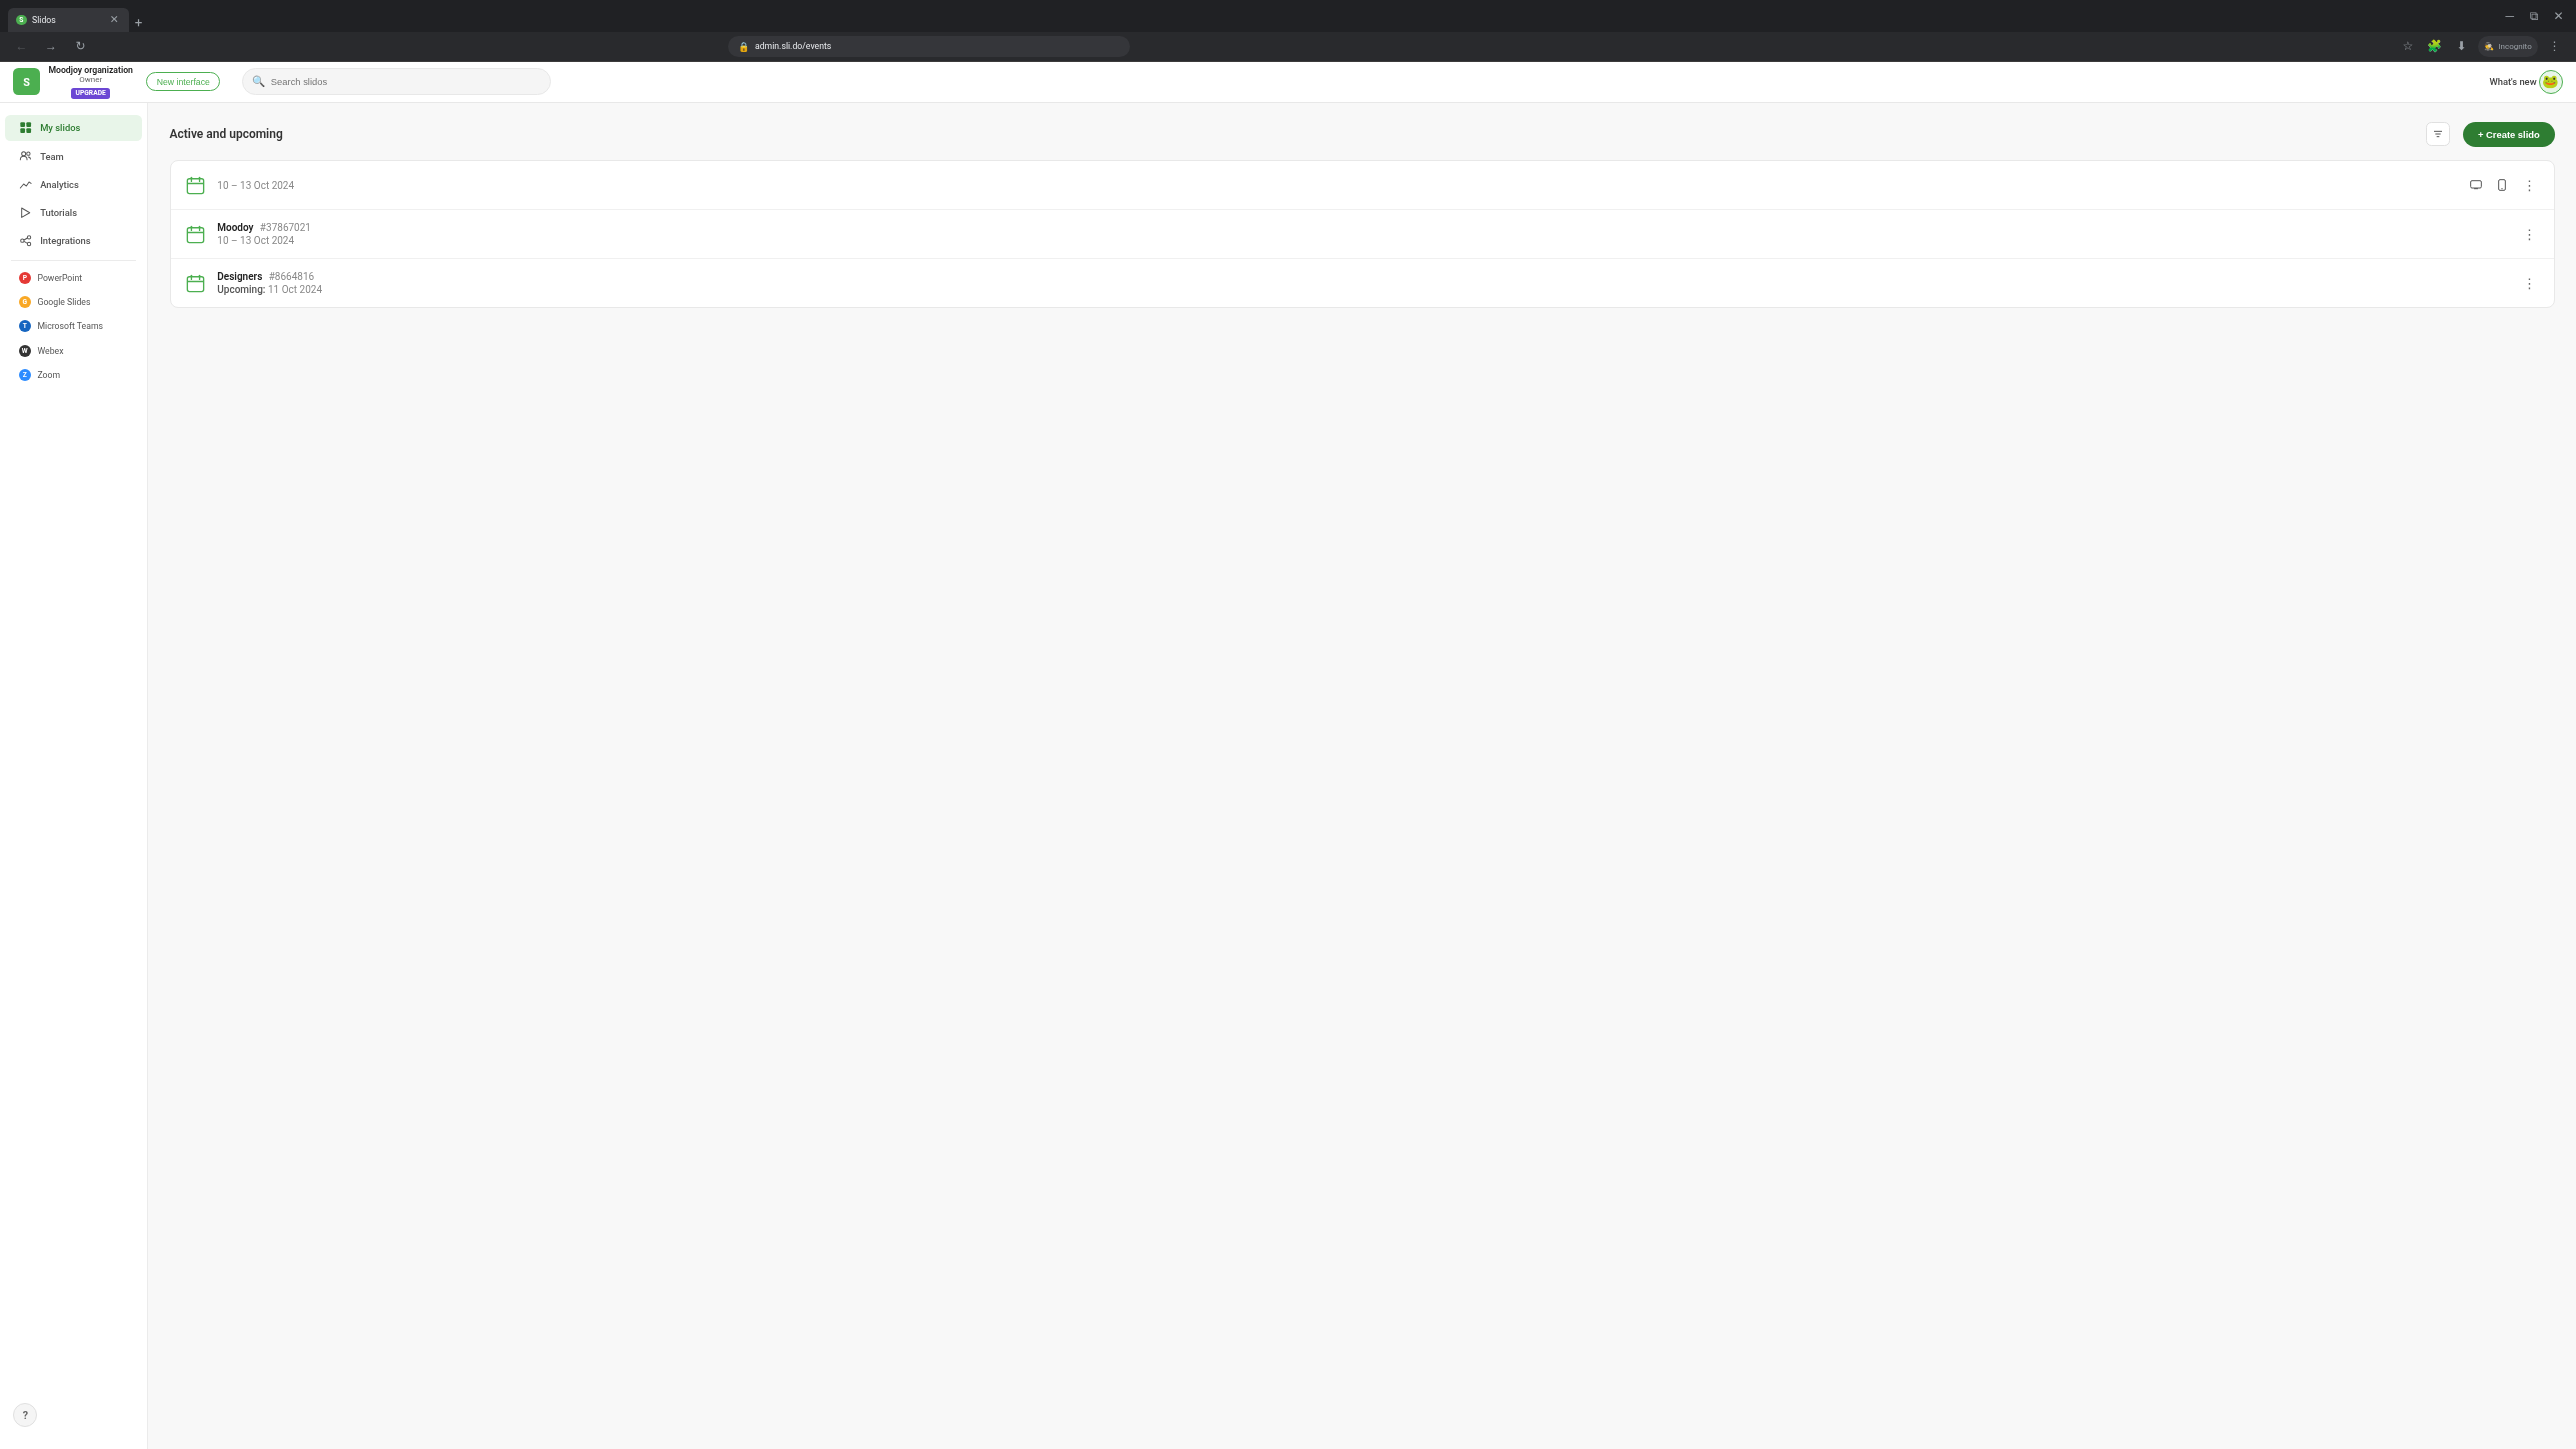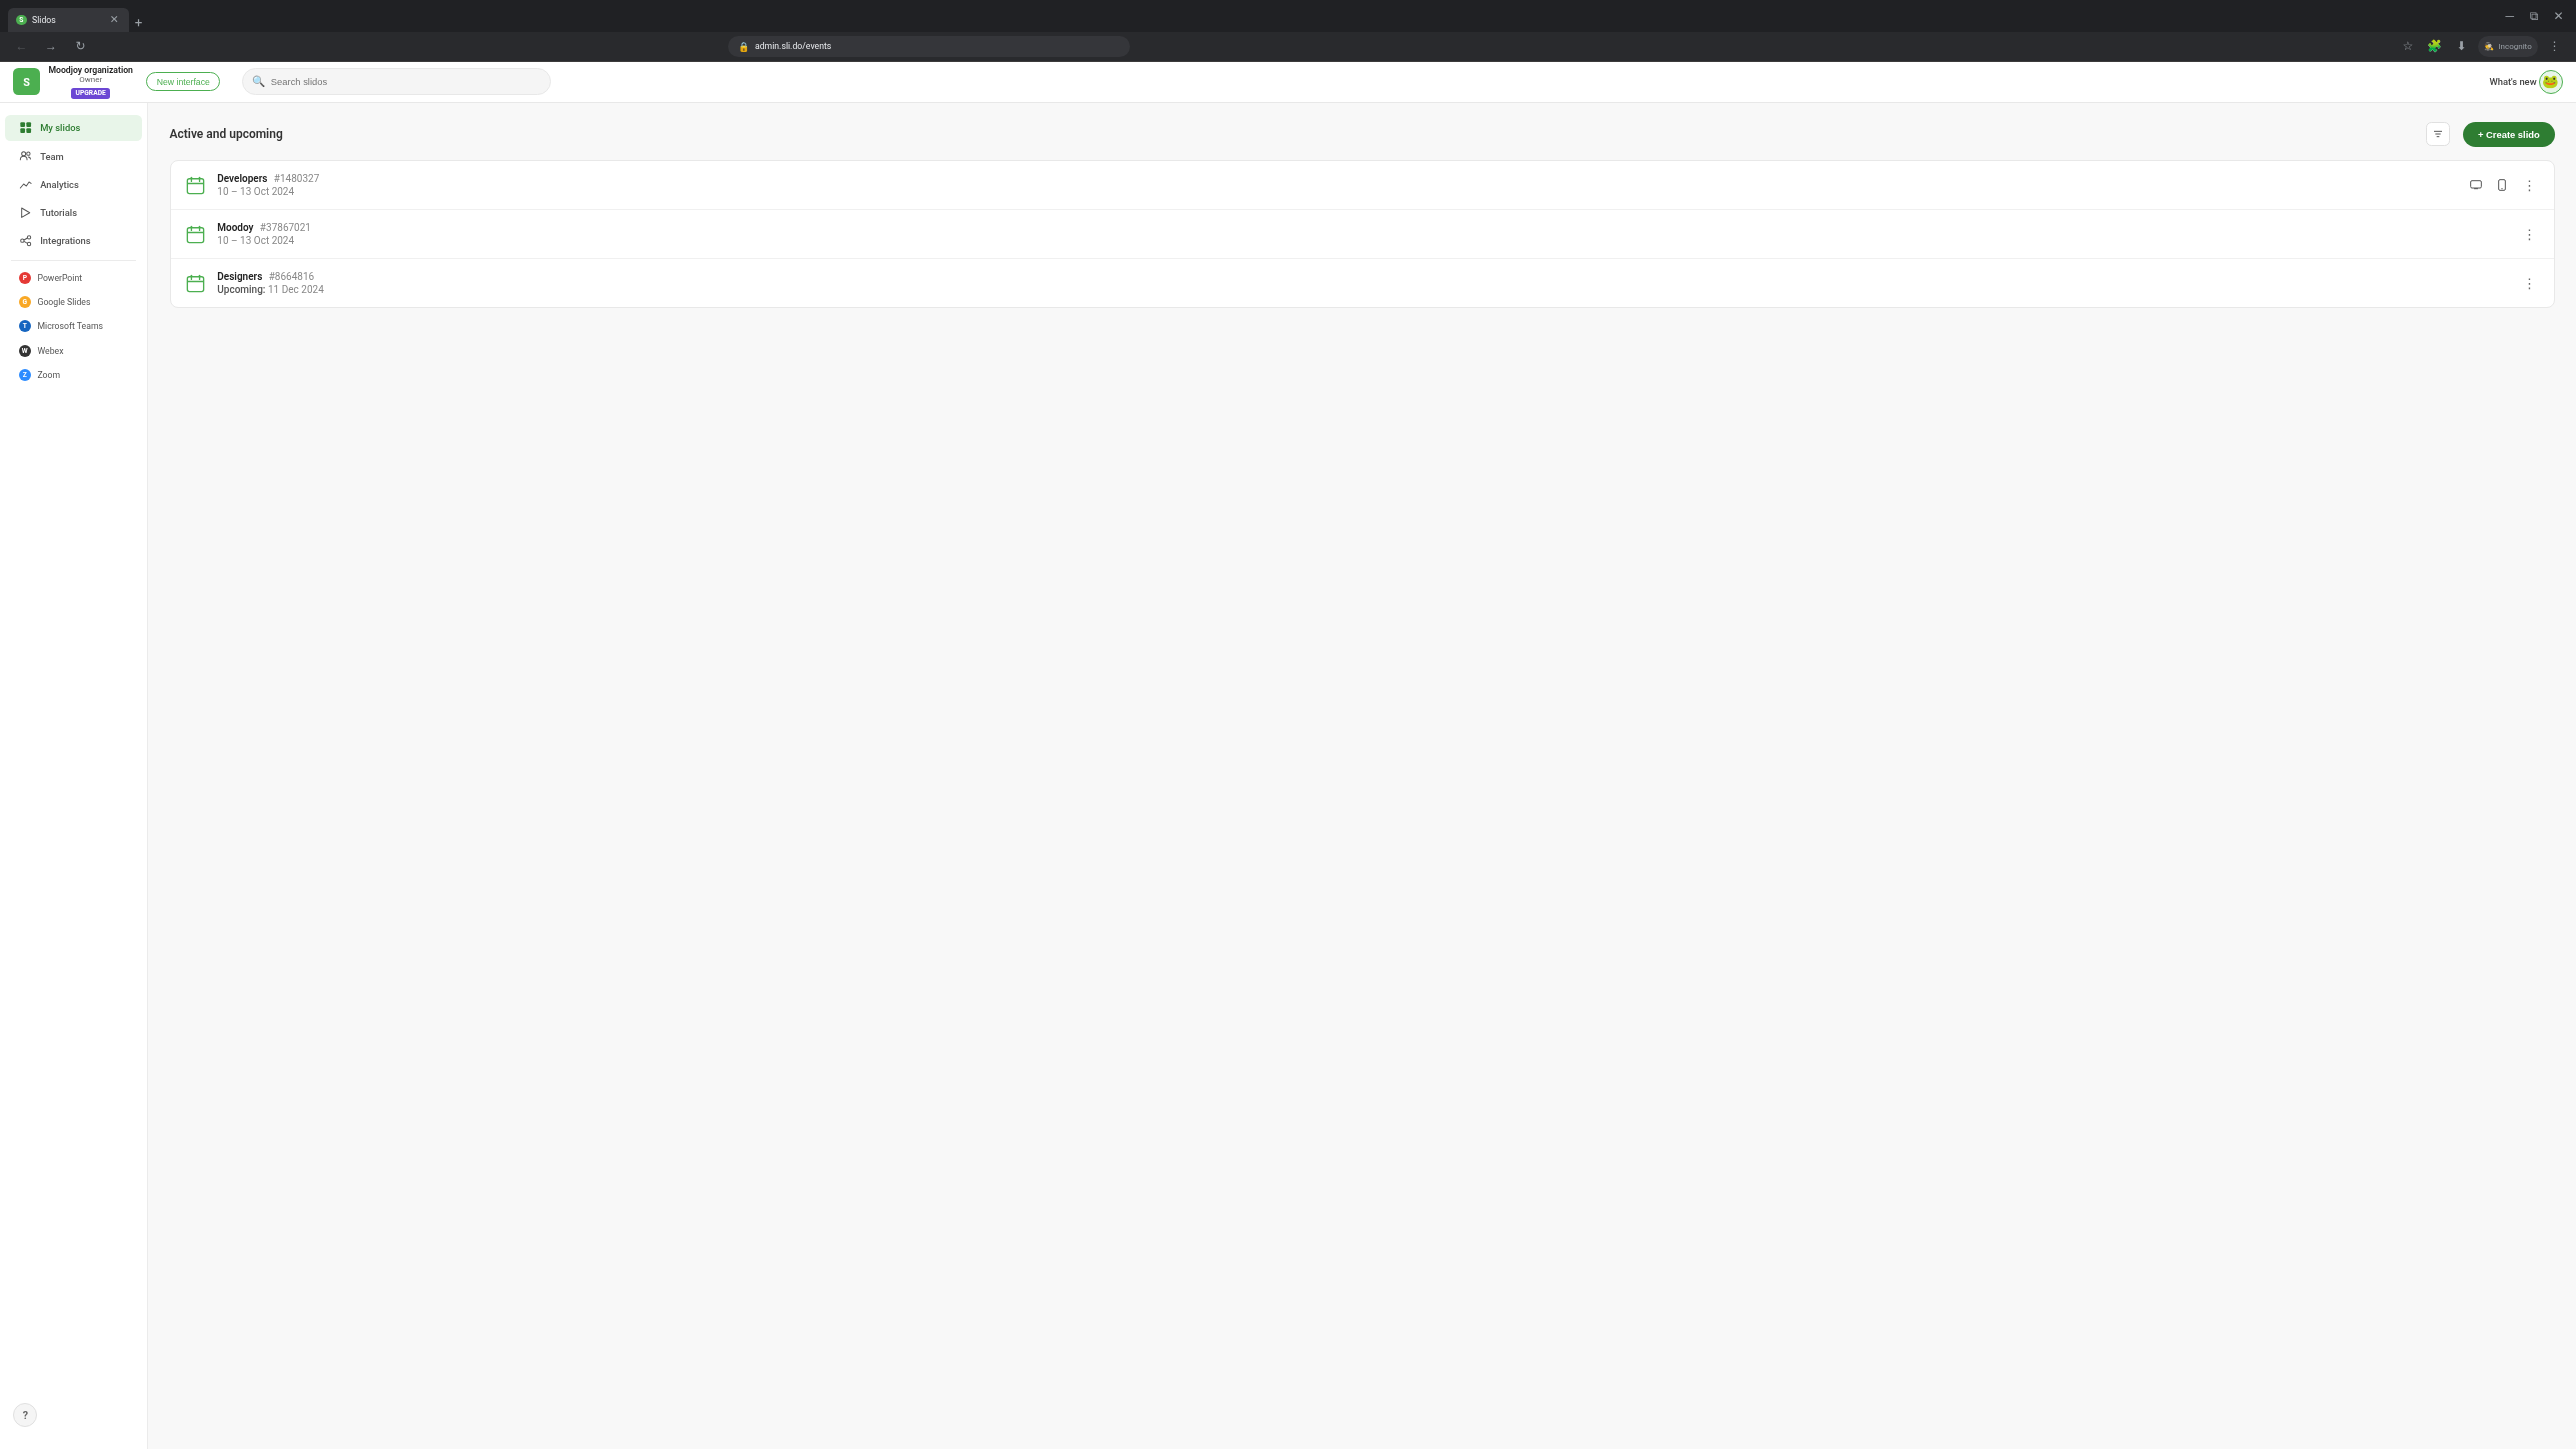--- a/index.html
+++ b/index.html
@@ -269,24 +269,20 @@
         <div class="event-row">
           <div class="event-calendar-icon">
             <svg width="19" height="19" viewBox="0 0 28 28" fill="none">
               <rect x="2" y="4" width="24" height="22" rx="3" stroke="#4CAF50" stroke-width="2" fill="none"></rect>
               <line x1="8" y1="2" x2="8" y2="8" stroke="#4CAF50" stroke-width="2" stroke-linecap="round"></line>
               <line x1="20" y1="2" x2="20" y2="8" stroke="#4CAF50" stroke-width="2" stroke-linecap="round"></line>
               <line x1="2" y1="11" x2="26" y2="11" stroke="#4CAF50" stroke-width="2"></line>
             </svg>
           </div>
           <div class="event-info">
-            <div>
-              <span class="event-name">Developers</span>
-              <span class="event-id">#1480327</span>
-            </div>
             <div class="event-date">10 – 13 Oct 2024</div>
           </div>
           <div class="event-actions">
             <div class="action-icon-btn">
               <svg width="12" height="9.4" viewBox="0 0 18 14" fill="none">
                 <rect x="1" y="1" width="16" height="11" rx="2" stroke="#555" stroke-width="1.5" fill="none"></rect>
                 <line x1="6" y1="13" x2="12" y2="13" stroke="#555" stroke-width="1.5"></line>
                 <line x1="9" y1="12" x2="9" y2="13" stroke="#555" stroke-width="1.5"></line>
               </svg>
             </div>
@@ -330,21 +326,21 @@
               <line x1="2" y1="11" x2="26" y2="11" stroke="#4CAF50" stroke-width="2"></line>
             </svg>
           </div>
           <div class="event-info">
             <div>
               <span class="event-name">Designers</span>
               <span class="event-id">#8664816</span>
             </div>
             <div class="event-date">
               <span class="upcoming-label">Upcoming:</span>
-              <span>11 Dec 2024</span>
+              <span>11 Oct 2024</span>
             </div>
           </div>
           <div class="event-actions">
             <div class="more-btn">⋮</div>
           </div>
         </div>
 
       </div>
     </div>
   </div>

